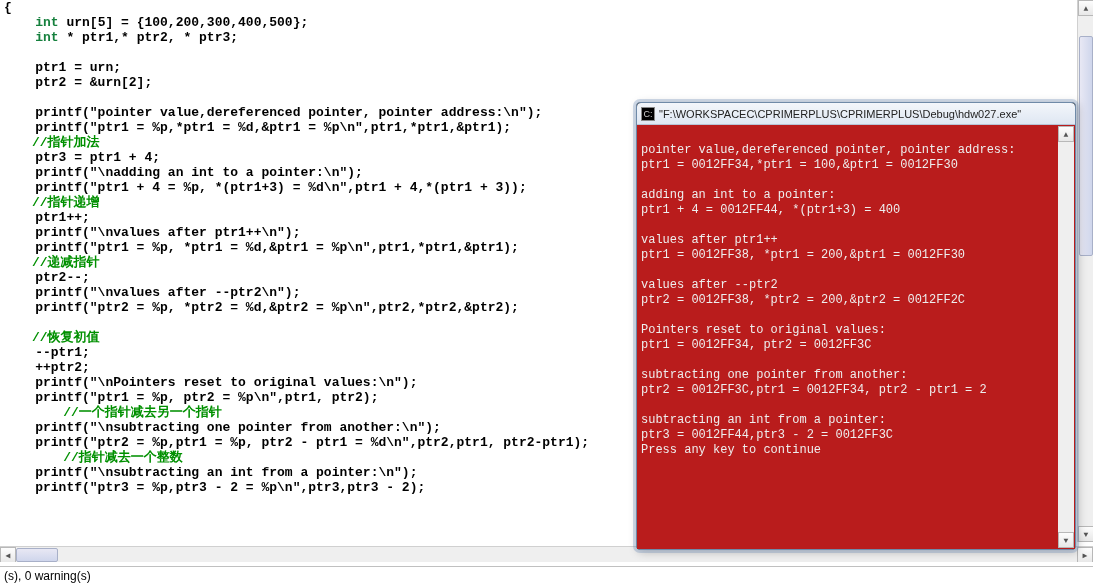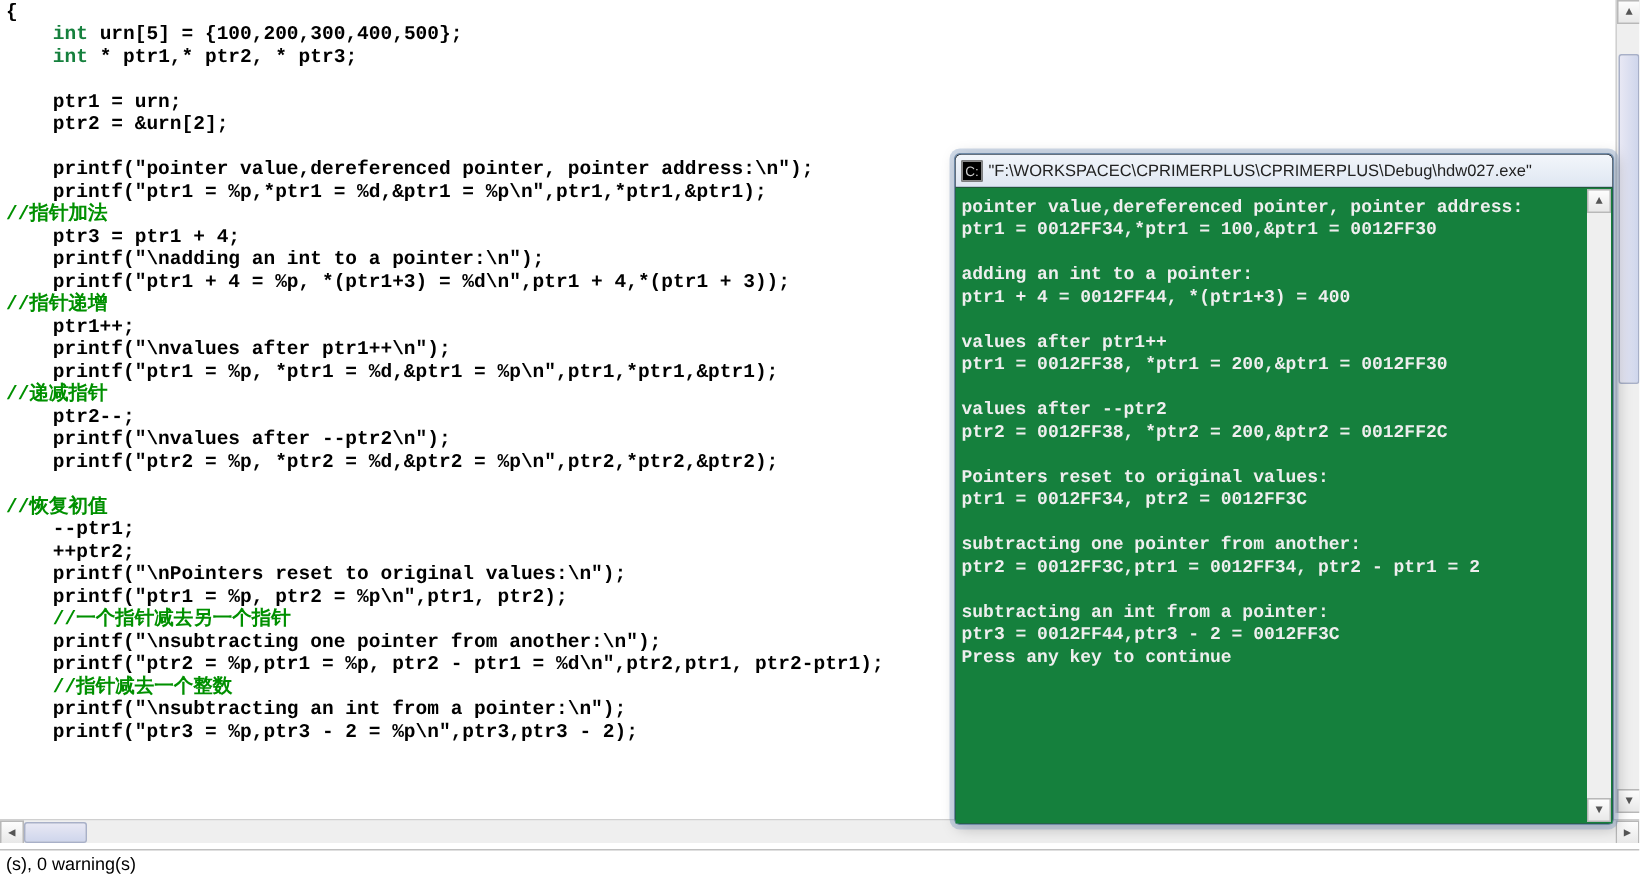--- a/index.html
+++ b/index.html
@@ -60,21 +60,21 @@
     border-radius: 2px;
   }
   .code {
     padding: 0 4px;
     line-height: 15px;
     white-space: pre;
     font-weight: bold;
     color: #000;
   }
   .kw { color: #15803d; }
-  .cm { color: #009000; }
+  .cm { color: #009000; margin-left: 28px; }
   .status-bar {
     position: absolute;
     left: 0; bottom: 0;
     width: 1093px; height: 18px;
     border-top: 1px solid #c0c0c0;
     background: #fff;
     font-family: "Segoe UI", Tahoma, sans-serif;
     font-size: 12px;
     padding-left: 4px;
     line-height: 18px;
@@ -103,27 +103,27 @@
     border-radius: 4px 4px 0 0;
   }
   .console-icon {
     width: 14px; height: 14px;
     background: #000; border: 1px solid #888;
     display: inline-flex; align-items: center; justify-content: center;
     font-size: 9px; color: #ccc;
   }
   .console-body {
     flex: 1;
-    background: #15803d;
+    background: #b91c1c;
     color: #eee;
     font-family: "Courier New", monospace;
     font-size: 12px;
-    font-weight: bold;
+    font-weight: normal;
     white-space: pre;
-    padding: 6px 4px;
+    padding: 18px 4px;
     line-height: 15px;
     overflow: hidden;
   }
   .console-scroll-v {
     position: absolute;
     right: 1px; top: 23px;
     width: 16px; bottom: 1px;
     background: #f0f0f0;
     display: flex; flex-direction: column;
   }

